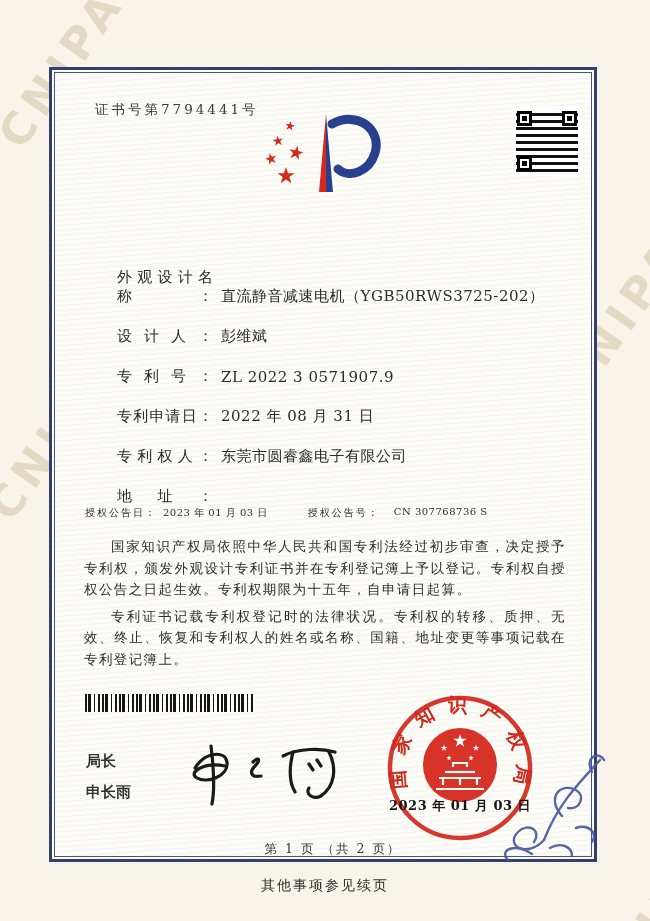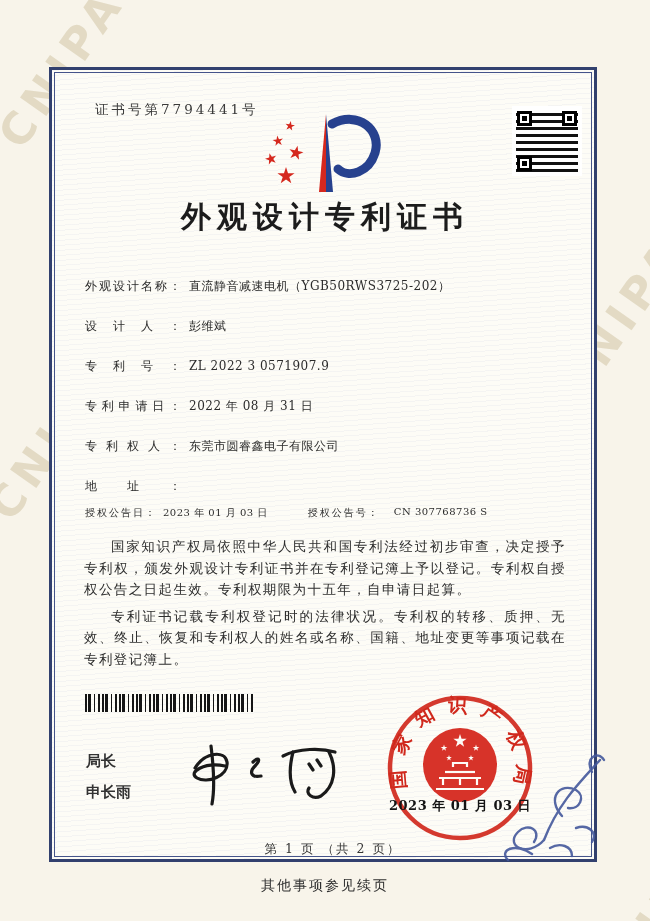--- a/index.html
+++ b/index.html
@@ -38,21 +38,21 @@
     position:absolute; left:95px; top:101px;
     font-size:13.5px; letter-spacing:3px; color:#3a3a3a;
   }
   .logo{ position:absolute; left:250px; top:104px; }
   .title{
     position:absolute; left:0; top:197px; width:650px;
     text-align:center; font-size:30px; font-weight:700;
     letter-spacing:6px; color:#1c1c1c;
   }
   .fields{ position:absolute; left:85px; top:266px; width:490px; }
-  .frow{ display:flex; align-items:center; height:40px; font-size:12px; color:#2b2b2b; }
+  .frow{ display:flex; align-items:flex-end; height:40px; font-size:15px; color:#2b2b2b;margin-left:32px; }
   .flabel{
     display:inline-block; width:96px; text-align:justify; text-align-last:justify;
     letter-spacing:0; flex:0 0 auto;
   }
   .fvalue{ margin-left:8px; letter-spacing:.5px; }
   .grant-row{ position:absolute; left:85px; top:506px; width:500px; display:flex; font-size:10px; color:#2b2b2b; }
   .gpair{ display:flex; }
   .gpair .glabel{ letter-spacing:2px; }
   .gpair .gvalue{ margin-left:6px; letter-spacing:.5px; }
   .gpair + .gpair{ margin-left:40px;gap:8px; }
@@ -131,21 +131,20 @@
       <polygon transform="translate(21,55) scale(6) rotate(-15)" points="0,-1 0.225,-0.31 0.951,-0.31 0.364,0.118 0.588,0.809 0,0.382 -0.588,0.809 -0.364,0.118 -0.951,-0.31 -0.225,-0.31"></polygon>
       <polygon transform="translate(46,49) scale(7.5) rotate(12)" points="0,-1 0.225,-0.31 0.951,-0.31 0.364,0.118 0.588,0.809 0,0.382 -0.588,0.809 -0.364,0.118 -0.951,-0.31 -0.225,-0.31"></polygon>
       <polygon transform="translate(28,37) scale(5.5) rotate(-8)" points="0,-1 0.225,-0.31 0.951,-0.31 0.364,0.118 0.588,0.809 0,0.382 -0.588,0.809 -0.364,0.118 -0.951,-0.31 -0.225,-0.31"></polygon>
       <polygon transform="translate(40,22) scale(5) rotate(10)" points="0,-1 0.225,-0.31 0.951,-0.31 0.364,0.118 0.588,0.809 0,0.382 -0.588,0.809 -0.364,0.118 -0.951,-0.31 -0.225,-0.31"></polygon>
     </g>
     <polygon points="69,88 76,10 76,88" fill="#d5281e"></polygon>
     <polygon points="76,10 83,88 76,88" fill="#27418e"></polygon>
     <path d="M82,20 C108,6 132,26 125,49 C119,68 99,75 88,65" fill="none" stroke="#27418e" stroke-width="9" stroke-linecap="round"></path>
   </svg>
 
-  <div class="title">外观设计专利证书</div>
 
   <div class="fields">
     <div class="frow">
       <span class="flabel">外观设计名称：</span>
       <span class="fvalue">直流静音减速电机（YGB50RWS3725-202）</span>
     </div>
     <div class="frow">
       <span class="flabel">设计人：</span>
       <span class="fvalue">彭维斌</span>
     </div>

